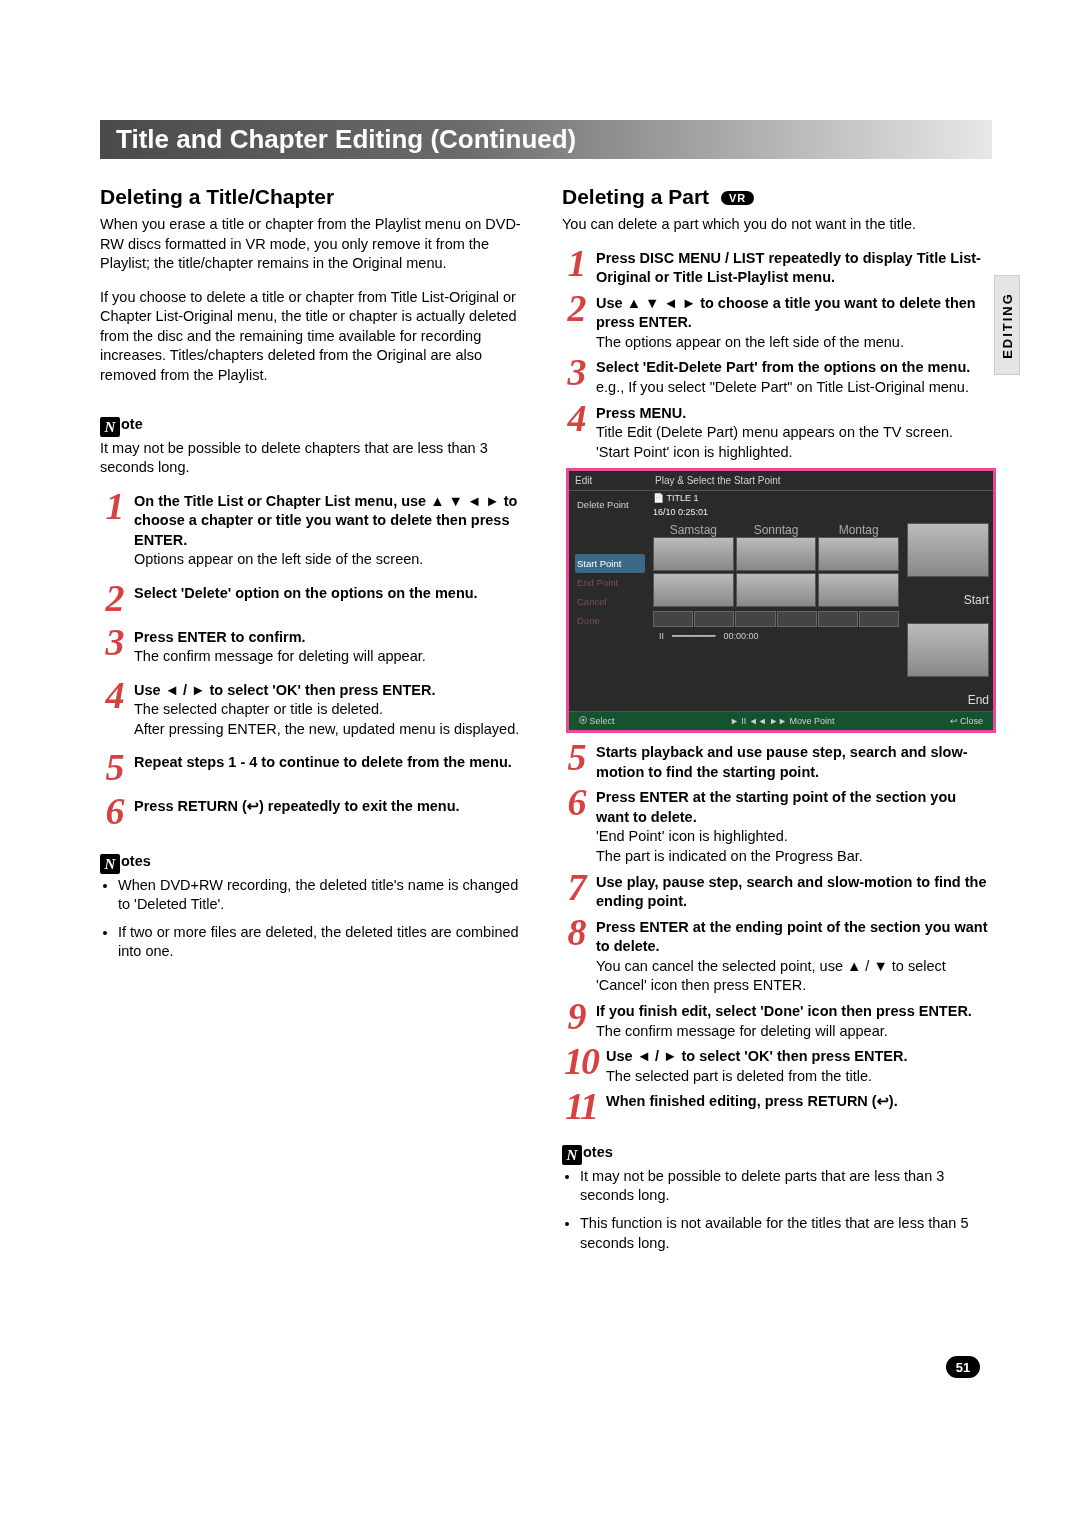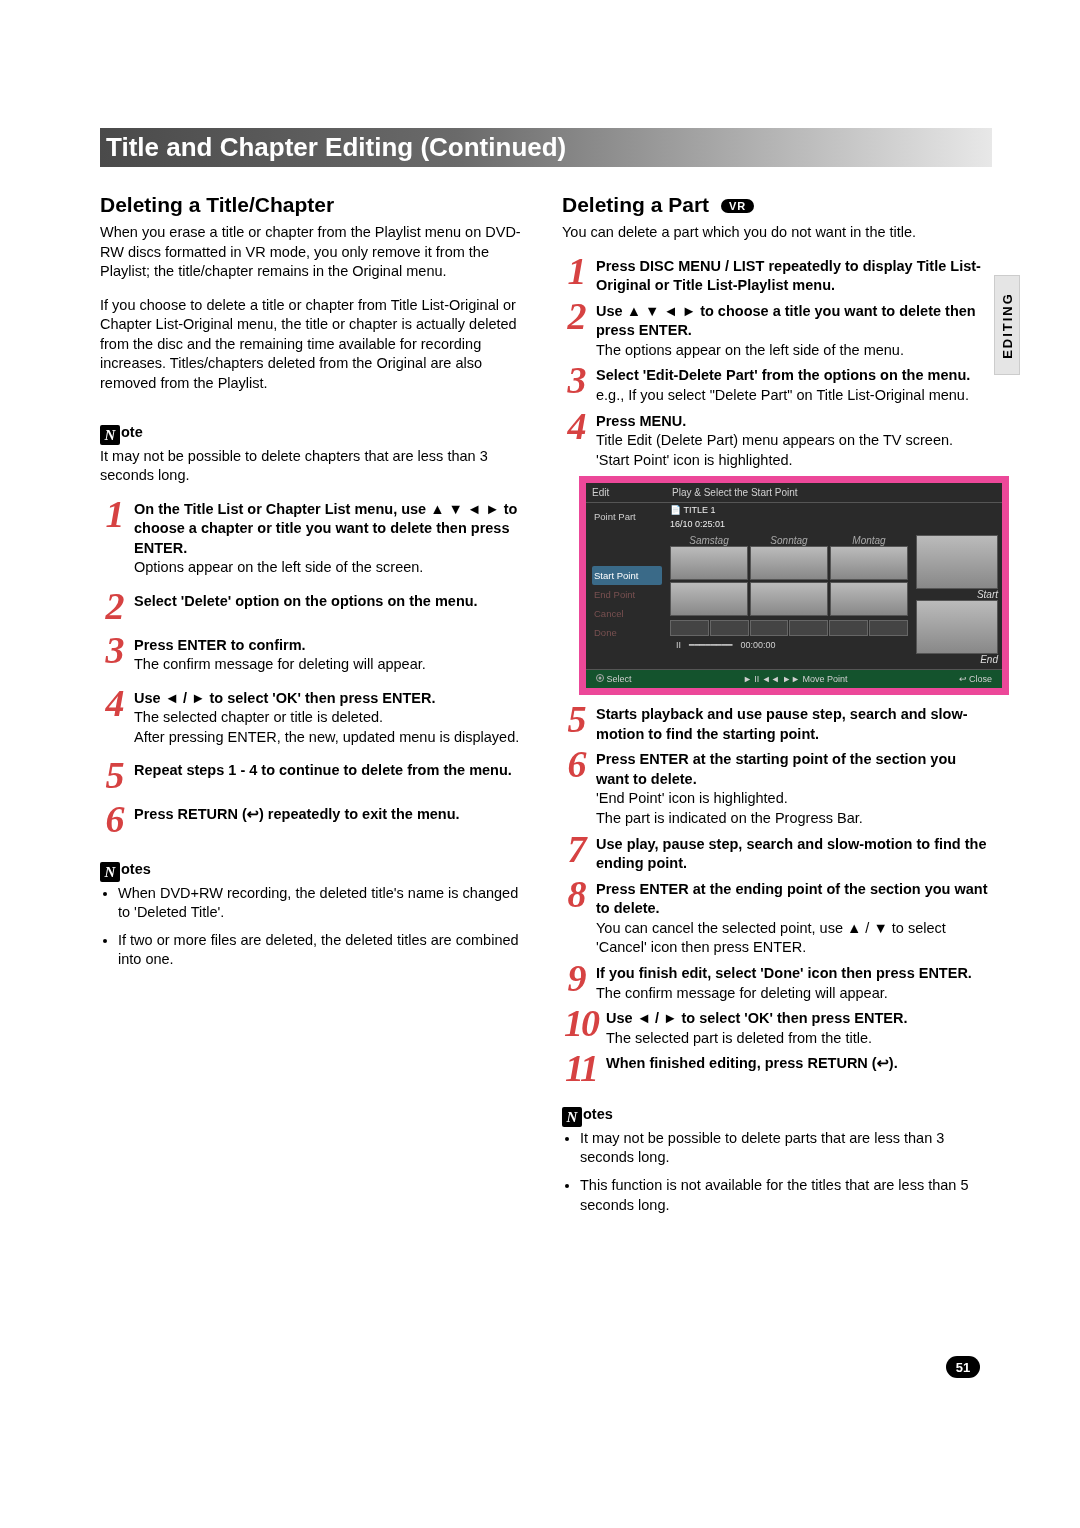--- a/index.html
+++ b/index.html
@@ -10,23 +10,22 @@
     height: 1528px;
     padding: 120px 88px 60px 100px;
     position: relative;
     color: #000;
   }
   .header-bar {
     background: linear-gradient(to right, #4a4a4a 0%, #6a6a6a 40%, #e8e8e8 100%);
     color: #fff;
     font-size: 26px;
     font-weight: bold;
-    padding: 4px 6px;
+    padding: 4px 16px;
     margin-bottom: 26px;
-    margin-top: 8px;
   }
   .cols {
     display: flex;
     gap: 32px;
   }
   .col { flex: 1; min-width: 0; }
   h2 {
     font-size: 21px;
     font-weight: bold;
     margin-bottom: 6px;
@@ -140,22 +139,22 @@
     display: flex;
     align-items: center;
     justify-content: center;
     margin-top: 44px;
   }
 
   
   .tv-screen {
     width: 100%;
     background: #2a2a2a;
-    border: 7px solid #ec4899;
-    margin: 6px 17px 10px;
+    border: 3px solid #ec4899;
+    margin: 6px 4px 10px;
     font-size: 10px;
     color: #d0d0d0;
   }
   .tv-top {
     display: flex;
     padding: 4px 6px;
     border-bottom: 1px solid #555;
   }
   .tv-sidebar {
     width: 80px;
@@ -165,25 +164,25 @@
   .tv-sidebar .item { padding: 4px 2px; }
   .tv-sidebar .hl { background: #3a6a88; color: #fff; border-radius: 2px; }
   .tv-sidebar .dim { color: #785050; }
   .tv-main {
     flex: 1;
     display: flex;
     flex-direction: column;
   }
   .tv-body { display: flex; }
   .tv-center { flex: 1; padding: 4px; }
-  .tv-right { width: 90px; padding: 4px; display:flex; flex-direction:column; gap:0;}
+  .tv-right { width: 90px; padding: 4px; display:flex; flex-direction:column; gap:16px;}
   .tv-thumb { height: 54px; background: linear-gradient(#bbb,#888); border: 1px solid #555; }
   .tv-thumb-row { display: flex; gap: 2px; }
   .tv-thumb-sm { flex:1; height: 34px; background: linear-gradient(#bbb,#888); border: 1px solid #555; }
-  .tv-lbl { font-size: 10px; text-align:center; color:#aaa;font-style:italic; }
+  .tv-lbl { font-size: 12px; text-align:center; color:#aaa; }
   .tv-filmstrip { display:flex; gap:1px; margin-top:4px; }
   .tv-fseg { flex:1; height:16px; background:#444; border:1px solid #666; }
   .tv-title-info { font-size: 9px; padding: 2px 4px; color: #eee; }
   .tv-prog { display:flex; align-items:center; gap:8px; padding: 4px 6px; font-size:9px;}
   .tv-bottom { display:flex; justify-content:space-between; padding:4px 10px; font-size:9px; background:#14532d; border-top:1px solid #555;}
   .tv-sel-icon { display:inline-block; width:8px; height:8px; border:1px solid #aaa; border-radius:50%; position:relative; }
   .tv-sel-icon::after { content:""; position:absolute; left:50%; top:50%; width:3px;height:3px;background:#aaa;border-radius:50%; transform:translate(-50%,-50%);}
 </style>
 </head>
 <body>
@@ -293,21 +292,21 @@
       </div>
     </div>
 
     <div class="tv-screen">
       <div class="tv-top">
         <div style="width:80px">Edit</div>
         <div>Play &amp; Select the Start Point</div>
       </div>
       <div class="tv-body">
         <div class="tv-sidebar">
-          <div class="item">Point Part</div>
+          <div class="item">Delete Point</div>
           <div class="item" style="height:40px"></div>
           <div class="item hl">Start Point</div>
           <div class="item dim">End Point</div>
           <div class="item dim">Cancel</div>
           <div class="item dim">Done</div>
         </div>
         <div class="tv-main">
           <div class="tv-title-info">📄 <span>TITLE 1</span></div>
           <div class="tv-title-info">16/10    0:25:01</div>
           <div style="display:flex">

